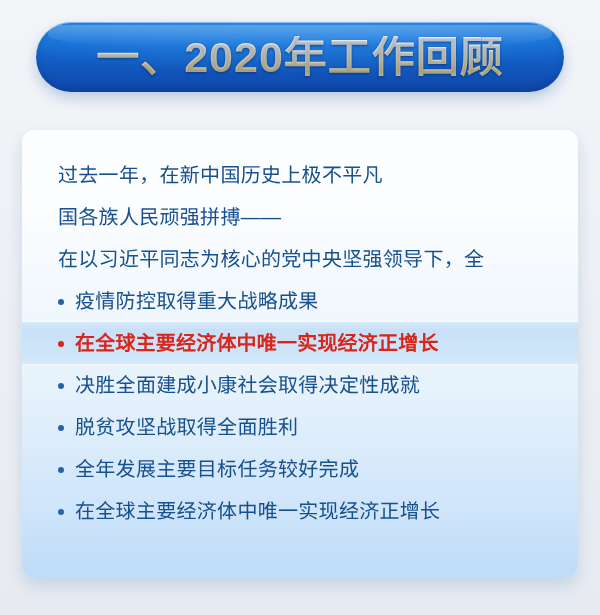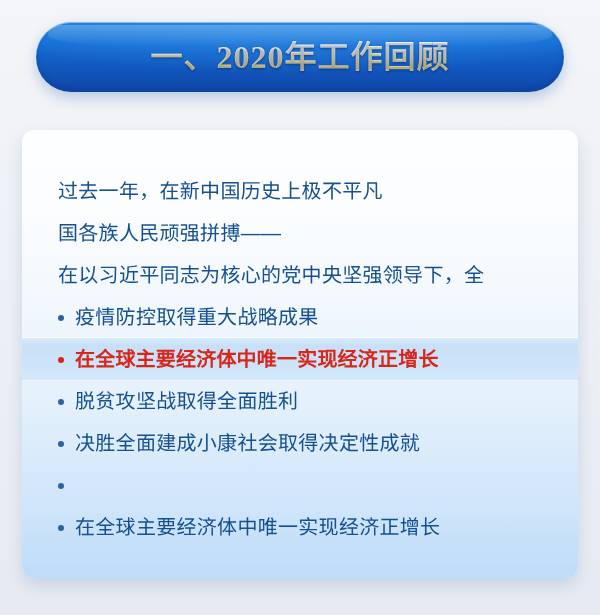--- a/index.html
+++ b/index.html
@@ -59,23 +59,23 @@
     top: 3px;
     height: 22px;
     border-radius: 22px 22px 40% 40% / 18px 18px 100% 100%;
     background: linear-gradient(180deg, rgba(255,255,255,0.22), rgba(255,255,255,0));
     pointer-events: none;
   }
 
   .header-title {
     position: relative;
     z-index: 2;
-    font-family: Liberation Serif, serif;
+    font-family: Liberation Sans, sans-serif;
     font-weight: bold;
-    font-size: 32px;
+    font-size: 43px;
     line-height: 1;
     letter-spacing: 1px;
     white-space: nowrap;
     background: linear-gradient(180deg,
         #ffffff 0%,
         #fdf6e0 30%,
         #f6e6b4 58%,
         #e9d28c 82%,
         #f7ecc6 100%);
     -webkit-background-clip: text;
@@ -105,21 +105,20 @@
       0 8px 16px rgba(111, 150, 190, 0.28),
       0 1px 0 rgba(255,255,255,0.85) inset;
     overflow: hidden;
   }
 
   .card-inner {
     position: relative;
     padding: 24px 0 0 0;
     height: 100%;
     box-sizing: border-box;
-    margin-top: 16px;
   }
 
   
   .intro {
     color: #16508f;
     font-size: 20px;
     line-height: 42px;
     padding: 0 22px 0 36px;
     letter-spacing: 0.3px;
   }
@@ -219,33 +218,36 @@
         <li class="bullet-row highlight">
           <span class="bullet-dot"></span>
           <span class="bullet-text">
             <span class="wrap-line">在全球主要经济体中唯一实现经济正增长</span>
           </span>
         </li>
 
         <li class="bullet-row">
           <span class="bullet-dot"></span>
           <span class="bullet-text">
+            <span class="wrap-line">决胜全面建成小康社会取得决定性成就</span>
+          </span>
+        </li>
+
+        <li class="bullet-row">
+          <span class="bullet-dot"></span>
+          <span class="bullet-text">
             <span class="wrap-line">脱贫攻坚战取得全面胜利</span>
           </span>
         </li>
 
         <li class="bullet-row">
           <span class="bullet-dot"></span>
           <span class="bullet-text">
-            <span class="wrap-line">决胜全面建成小康社会取得决定性成就</span>
-          </span>
-        </li>
-
-        <li class="bullet-row">
-          <span class="bullet-dot"></span>
+            <span class="wrap-line">全年发展主要目标任务较好完成</span>
+          </span>
         </li>
 
         <li class="bullet-row">
           <span class="bullet-dot"></span>
           <span class="bullet-text">
             <span class="wrap-line">在全球主要经济体中唯一实现经济正增长</span>
           </span>
         </li>
 
       </ul>

